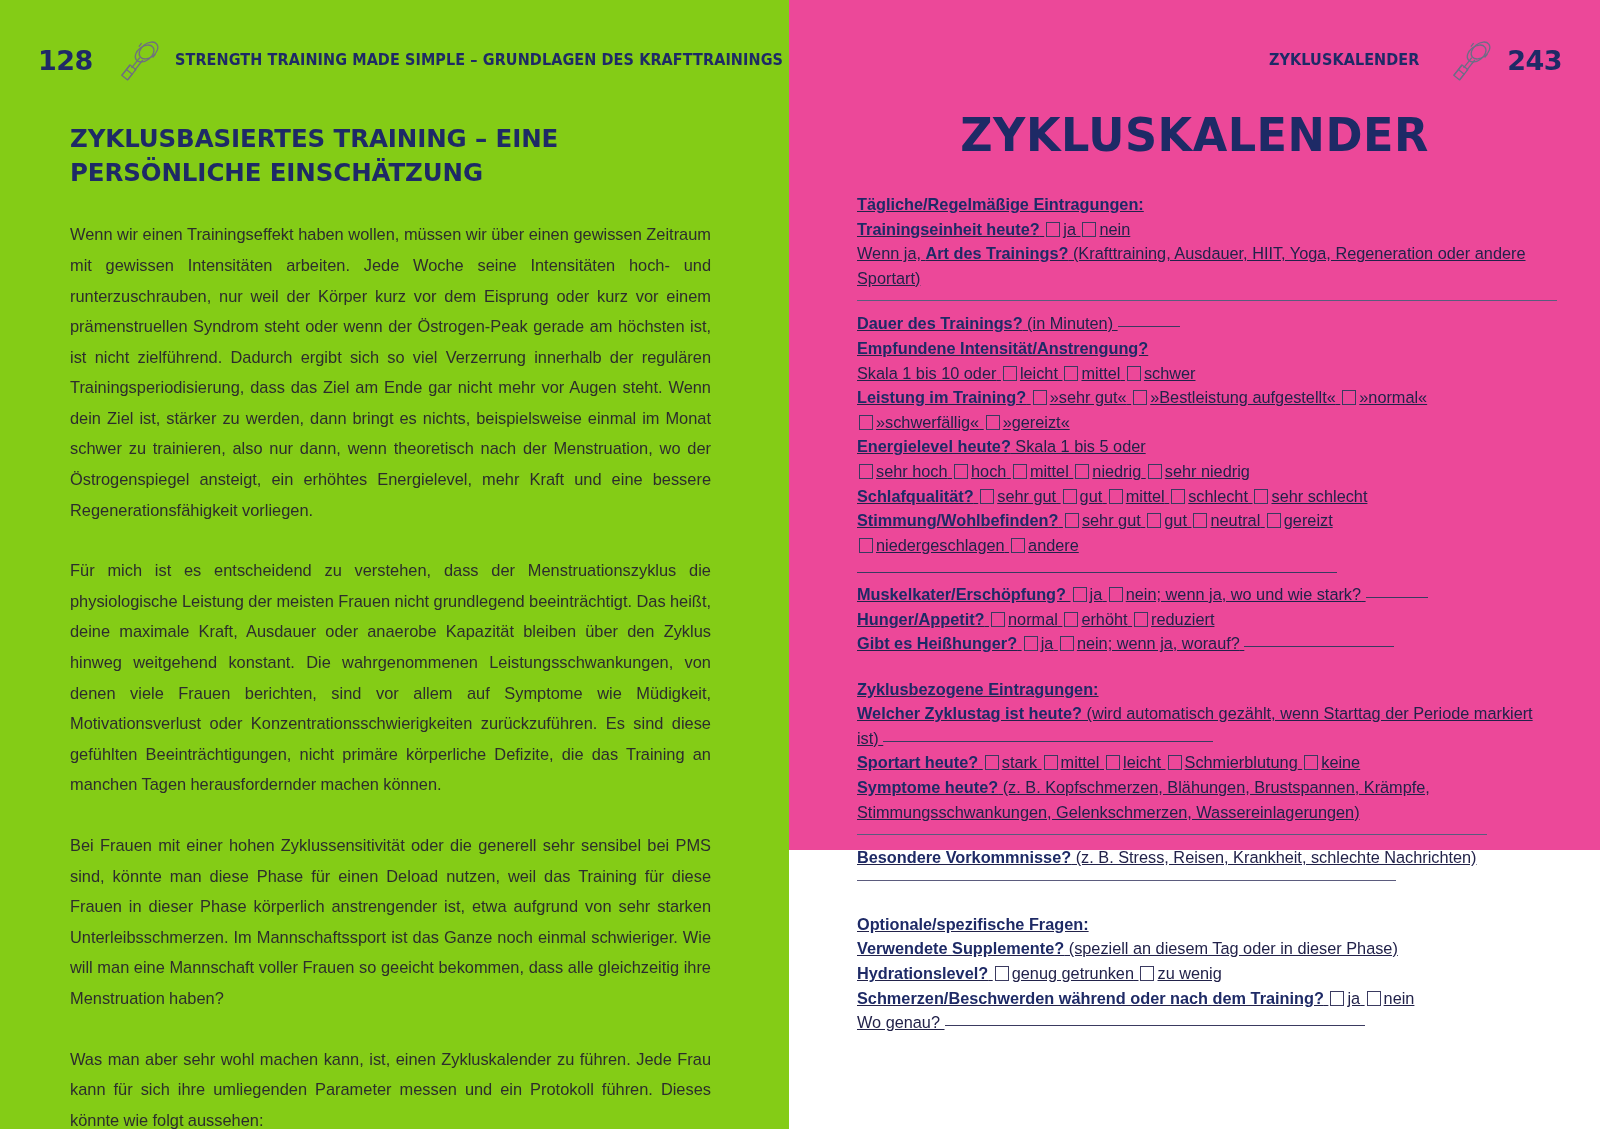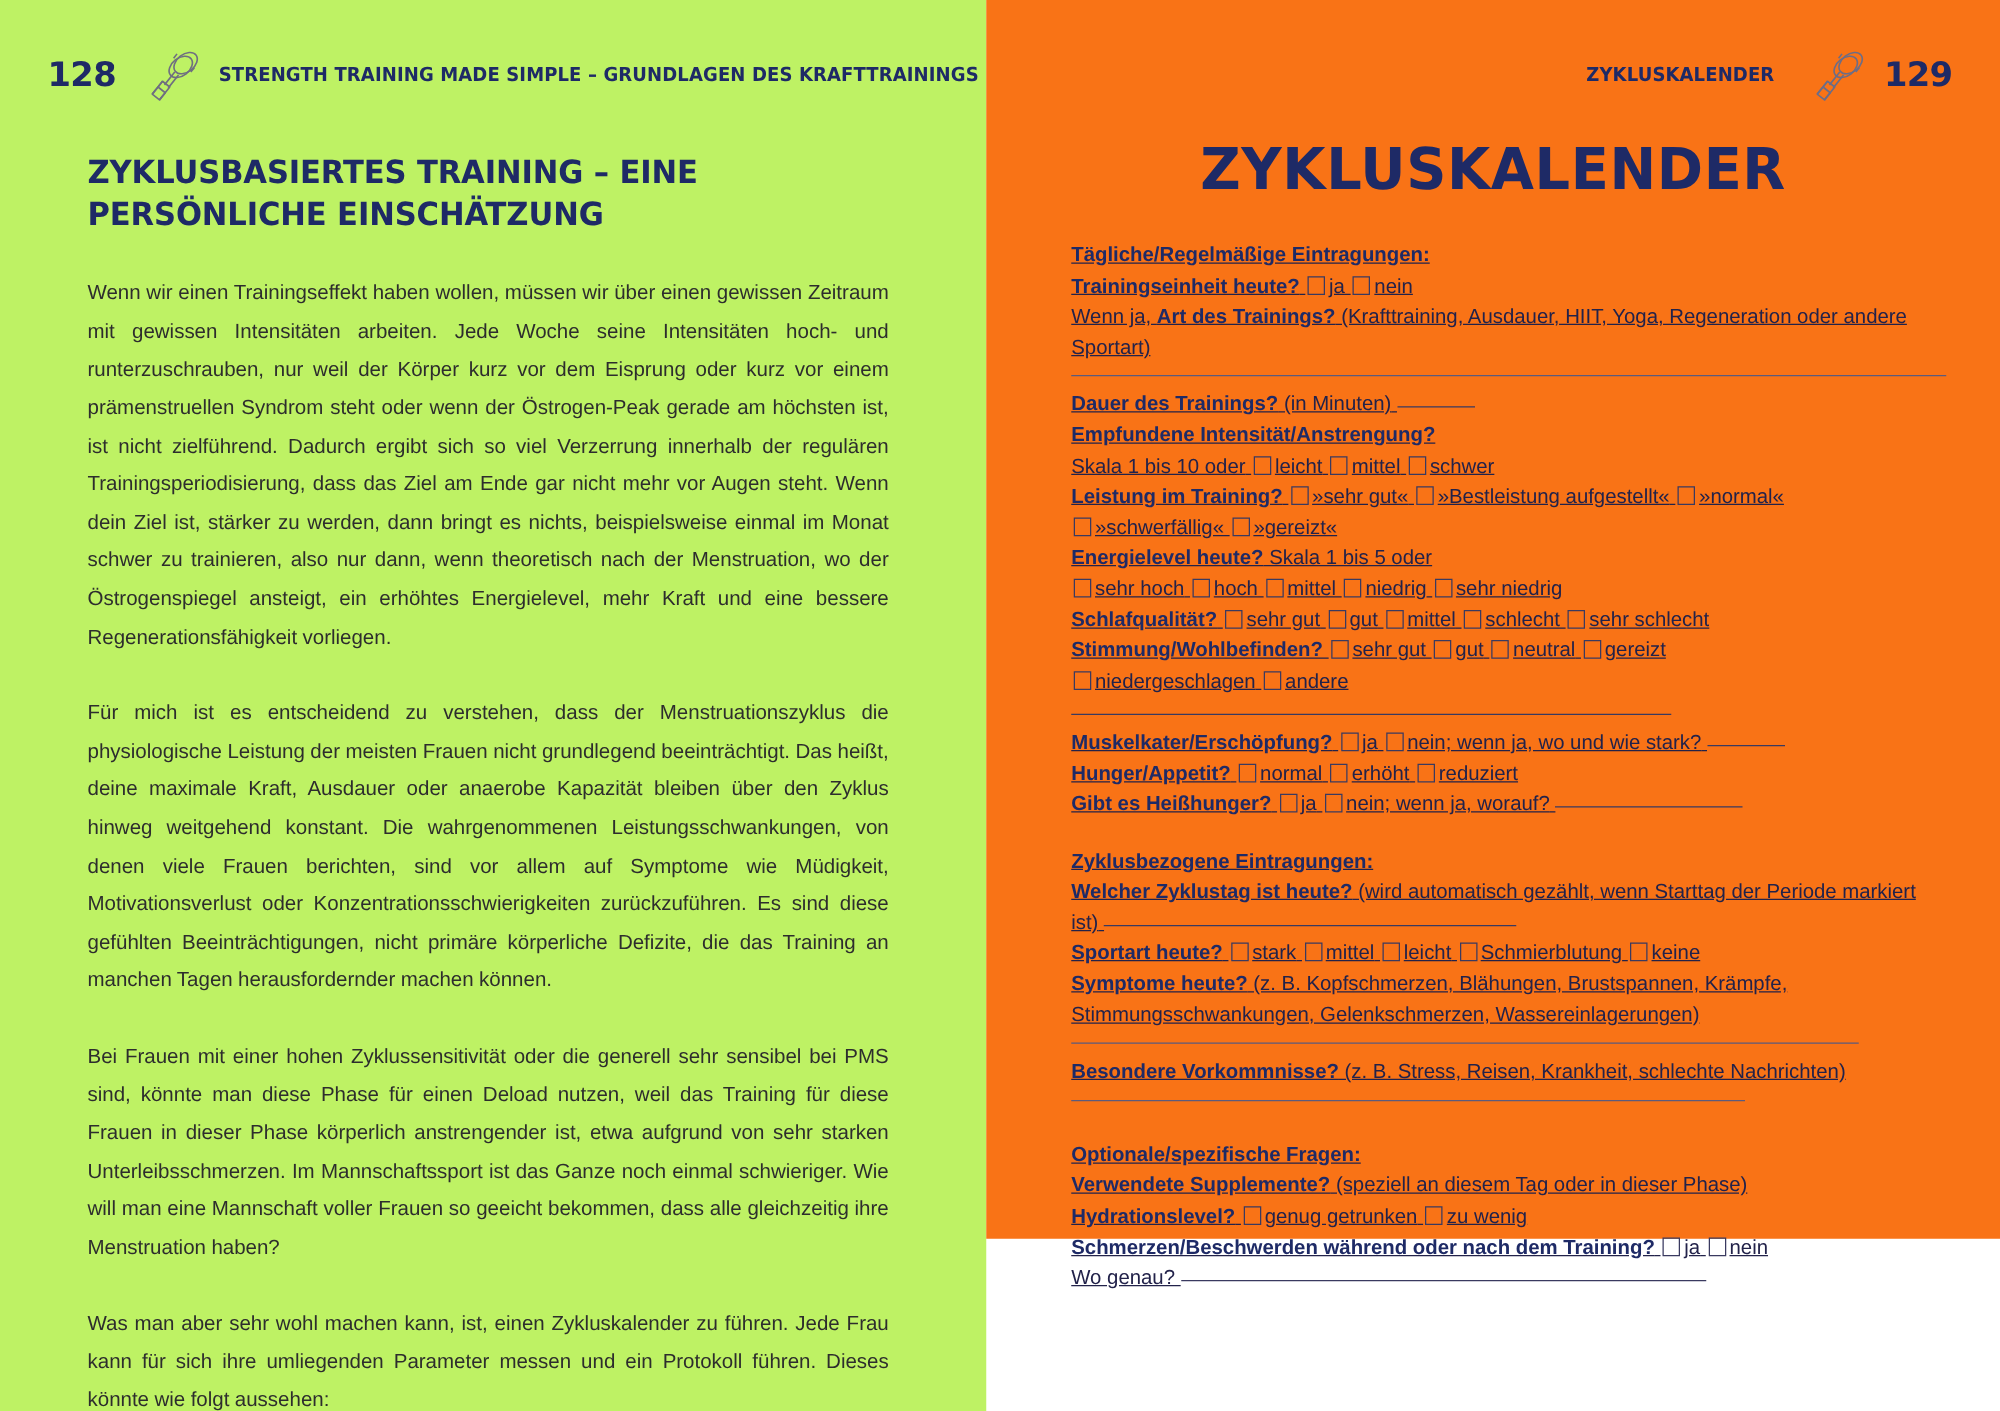--- a/index.html
+++ b/index.html
@@ -16,28 +16,28 @@
   .spread {
     display: flex;
     width: 1600px;
     height: 1129px;
   }
 
   
   .page-left {
     width: 789px;
     height: 1129px;
-    background: #bef264;
+    background: #84cc16;
     position: relative;
     box-sizing: border-box;
   }
   .page-right {
     width: 811px;
-    height: 991px;
-    background: #f97316;
+    height: 850px;
+    background: #ec4899;
     position: relative;
     box-sizing: border-box;
   }
 
   
   .runhead-left {
     position: absolute;
     top: 32px;
     left: 38px;
     display: flex;
@@ -225,21 +225,21 @@
             <ellipse cx="37.5" cy="18.5" rx="10.5" ry="7" transform="rotate(-38 37.5 18.5)"></ellipse>
             <path d="M30.6 11.1 L27.9 14.6 M44.5 22.1 L41.6 25.5"></path>
             <ellipse cx="33.6" cy="21.5" rx="10.5" ry="7" transform="rotate(-38 33.6 21.5)"></ellipse>
             <path d="M28.8 25.6 L20.6 35.9 M31.8 28.0 L23.6 38.3"></path>
             <path d="M19.0 33.0 L24.8 37.6 L16.6 47.9 L10.8 43.3 Z"></path>
             <path d="M19.0 33.0 L15.4 37.6 L10.8 43.3"></path>
             <path d="M15.4 37.6 L21.2 42.2 L16.6 47.9"></path>
           </g>
         </svg>
       </span>
-      <div class="folio">129</div>
+      <div class="folio">243</div>
     </div>
 
     <div class="rp-title">ZYKLUSKALENDER</div>
 
     <div class="form">
 
       <div class="ln sec-head">Tägliche/Regelmäßige Eintragungen:</div>
 
       <div class="ln">
         <span class="b">Trainingseinheit heute?</span>

